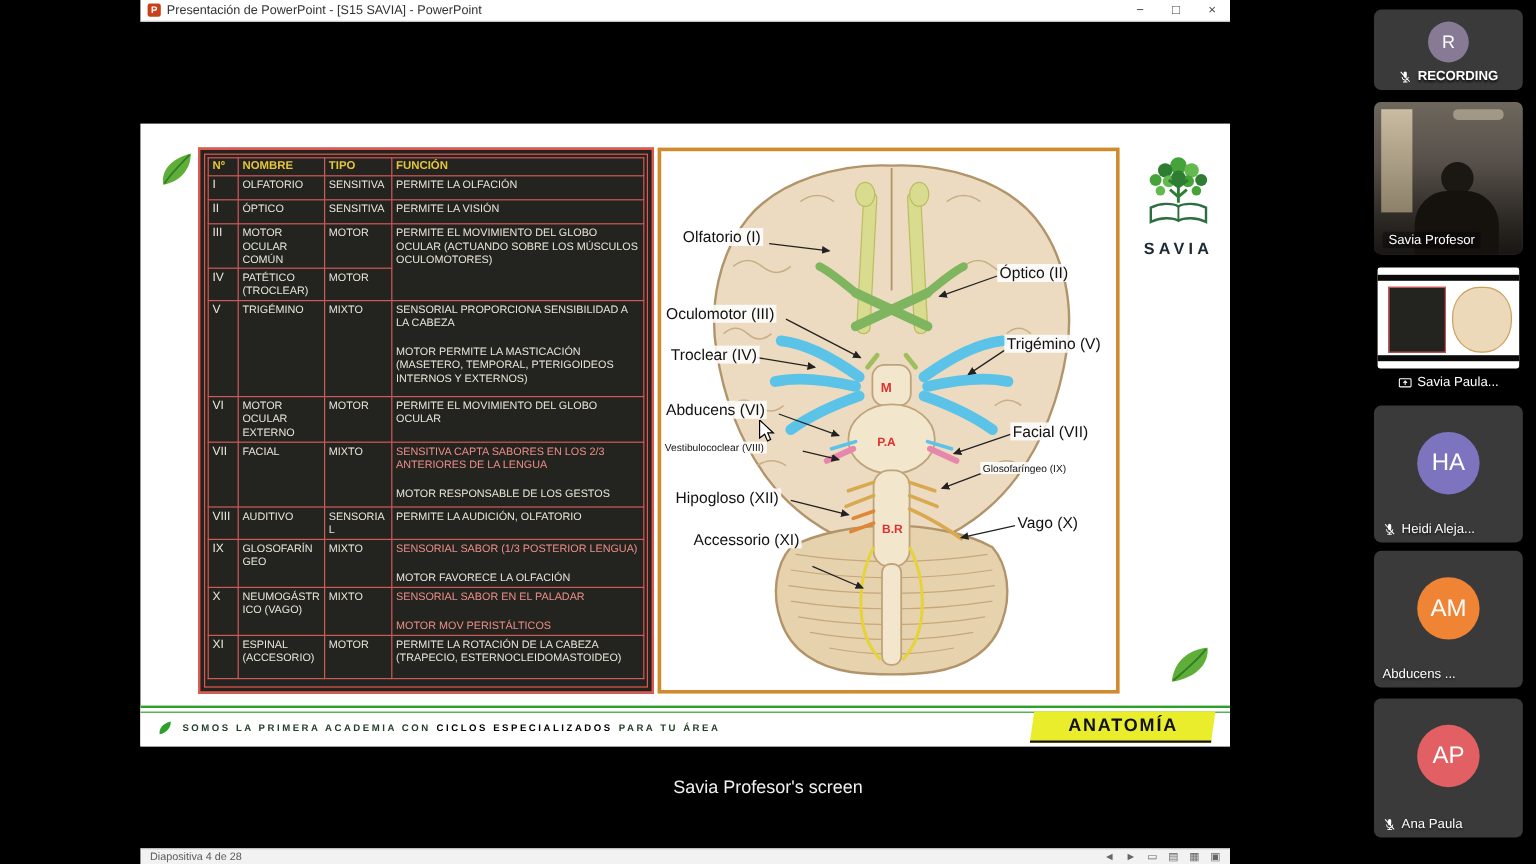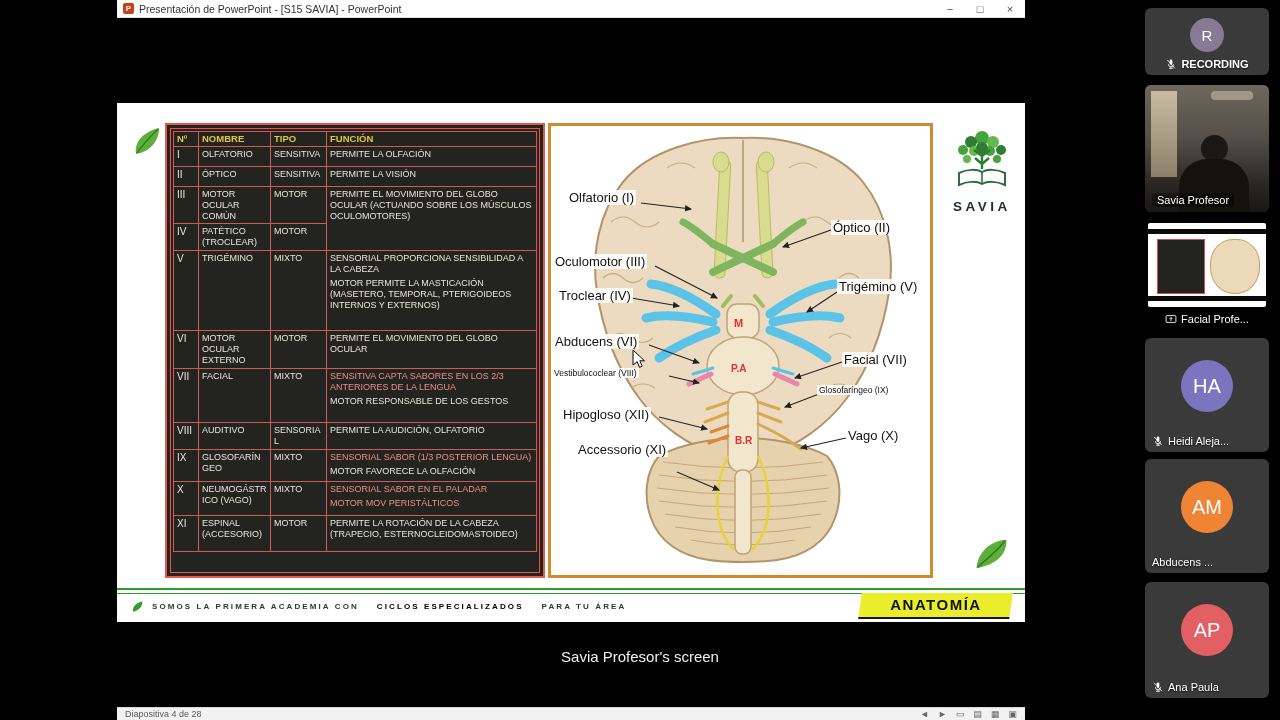--- a/index.html
+++ b/index.html
@@ -29,21 +29,21 @@
   .bb-inner{width:100%;height:100%;border:1px solid #e4574f;box-sizing:border-box;overflow:hidden;padding:2px}
   .bb-title-row{display:flex;align-items:center;height:22px;border-bottom:1px solid #d4575b;padding:0 3px;box-sizing:border-box}
   .bb-title{color:#f08a85;font-size:11px;font-weight:bold;letter-spacing:.4px;white-space:nowrap}
   .bb-eraser{margin-left:auto;width:80px;height:11px;background:#0d0d0d;border-top:2px solid #3a3a38}
   table.bb{border-collapse:collapse;width:100%;table-layout:fixed}
   .bb td,.bb th{border:1px solid #cf5a58;color:#e9e6da;font-size:9px;line-height:1.22;
                 padding:2px 3px;vertical-align:top;text-align:left;font-weight:normal;overflow:hidden;word-wrap:break-word}
   .bb th{color:#e6c43c;font-weight:bold;font-size:9.5px;padding:1px 3px}
   .bb .num{font-size:10px}
   .pink{color:#ef8e88}
-  .fn2{margin-top:3px}
+  .fn2{margin-top:13px}
 
   
   .brain-panel{position:absolute;left:431px;top:20px;width:385px;height:455px;background:#fff;
                border:3px solid #cf8b2d;box-sizing:border-box}
   .brain-svg{position:absolute;left:0;top:0}
   .dlabel{position:absolute;font-size:13px;color:#111;white-space:nowrap;background:rgba(255,255,255,.85);padding:0 2px}
   .dlabel.small{font-size:8.5px}
   .dl0{left:16px;top:64px}   .dl1{left:280px;top:94px}
   .dl2{left:2px;top:128px}   .dl3{left:286px;top:153px}
   .dl4{left:6px;top:162px}   .dl5{left:2px;top:208px}
@@ -52,21 +52,21 @@
   .dl10{left:295px;top:302px}.dl11{left:25px;top:316px}
 
   
   .logo{position:absolute;left:820px;top:20px;width:90px;text-align:center}
   .logo-text{font-size:13.5px;font-weight:bold;letter-spacing:3.5px;color:#1d2a33;margin-top:2px}
 
   
   .footer{position:absolute;left:0;bottom:0;width:908px;height:34px;background:#fff;
           border-top:2px solid #2da02b;display:flex;align-items:center;padding:0 14px;box-sizing:border-box}
   .footer::before{content:"";position:absolute;top:3px;left:0;right:0;height:1px;background:#2da02b}
-  .tagline{font-size:8px;font-weight:600;letter-spacing:2.1px;color:#24402a;white-space:nowrap;display:flex;gap:18px}
+  .tagline{font-size:8px;font-weight:600;letter-spacing:2.1px;color:#24402a;white-space:nowrap;display:flex;gap:5px}
   .tagline .tl-bold{font-weight:800;color:#000}
   .tag-leaf{margin-right:8px;flex:0 0 auto}
   .subject-box{margin-left:auto;background:#e9ed2c;border-bottom:2px solid #141414;padding:3px 30px;
                transform:skewX(-8deg)}
   .subject-box span{display:inline-block;transform:skewX(8deg);font-size:15px;font-weight:bold;
                     letter-spacing:1.5px;color:#111}
 
   
   .caption{position:absolute;left:523px;top:648px;transform:translateX(-50%);color:#f0f0f0;font-size:15px;white-space:nowrap}
   .statusbar{position:absolute;left:0;bottom:0;width:908px;height:13px;background:#f2f2f2;border-top:1px solid #d9d9d9;
@@ -451,21 +451,21 @@
       <div class="th-band-top"></div>
       <div class="th-band-bot"></div>
       <div class="mini-bb"></div>
       <div class="mini-brain"></div>
     </div>
     <div class="tile-label lbl-center">
       <svg width="12" height="12" viewBox="0 0 16 16" fill="none" stroke="#fff" stroke-width="1.2">
         <rect x="1.5" y="3.5" width="13" height="9" rx="1"></rect>
         <path d="M8 10.5V6.2 M6 8l2-2 2 2"></path>
       </svg>
-      <span>Facial Profe...</span>
+      <span>Savia Paula...</span>
     </div>
   </div>
 
   <div class="tile tile4">
     <div class="avatar av-big av-ha">HA</div>
     <div class="tile-label">
       <svg width="12" height="12" viewBox="0 0 16 16">
         <rect x="6.2" y="2" width="3.6" height="7" rx="1.8" fill="#fff"></rect>
         <path d="M4.5 8.2a3.5 3.5 0 0 0 7 0" fill="none" stroke="#fff" stroke-width="1.1"></path>
         <path d="M8 11.7v2 M5.5 13.7h5 M3 2.5l10 11" stroke="#fff" stroke-width="1.2" fill="none"></path>

